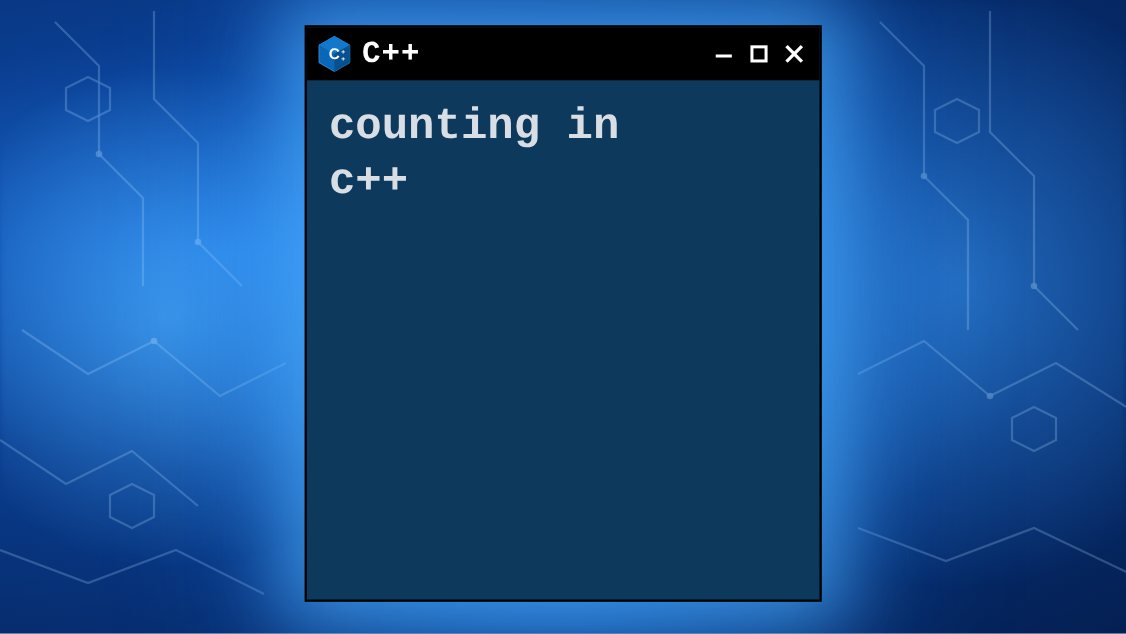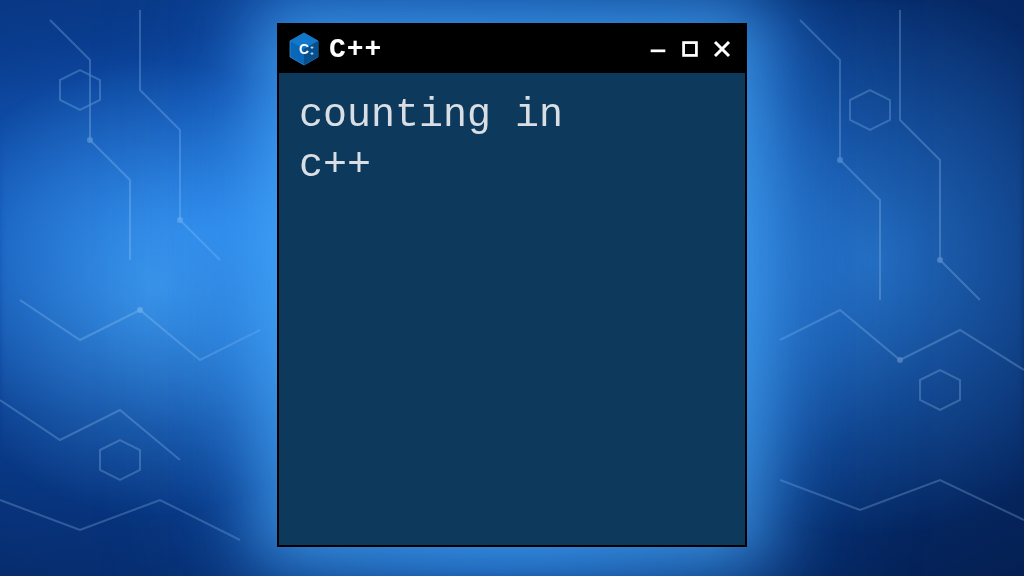--- a/index.html
+++ b/index.html
@@ -97,20 +97,21 @@
     }
 
     .content {
       padding: 18px 20px;
       color: #d8dee3;
       font-size: 40px;
       line-height: 1.25;
       font-family: 'Consolas', 'Courier New', monospace;
       white-space: pre-wrap;
       word-wrap: break-word;
+      font-weight: bold;
     }
   </style>
 </head>
 <body>
 
 <div class="bg-overlay"></div>
 
 <div class="bg-lines">
   <svg viewBox="0 0 1024 576" preserveAspectRatio="none">
     <g stroke="rgba(180,220,255,0.7)" stroke-width="2" fill="none">

